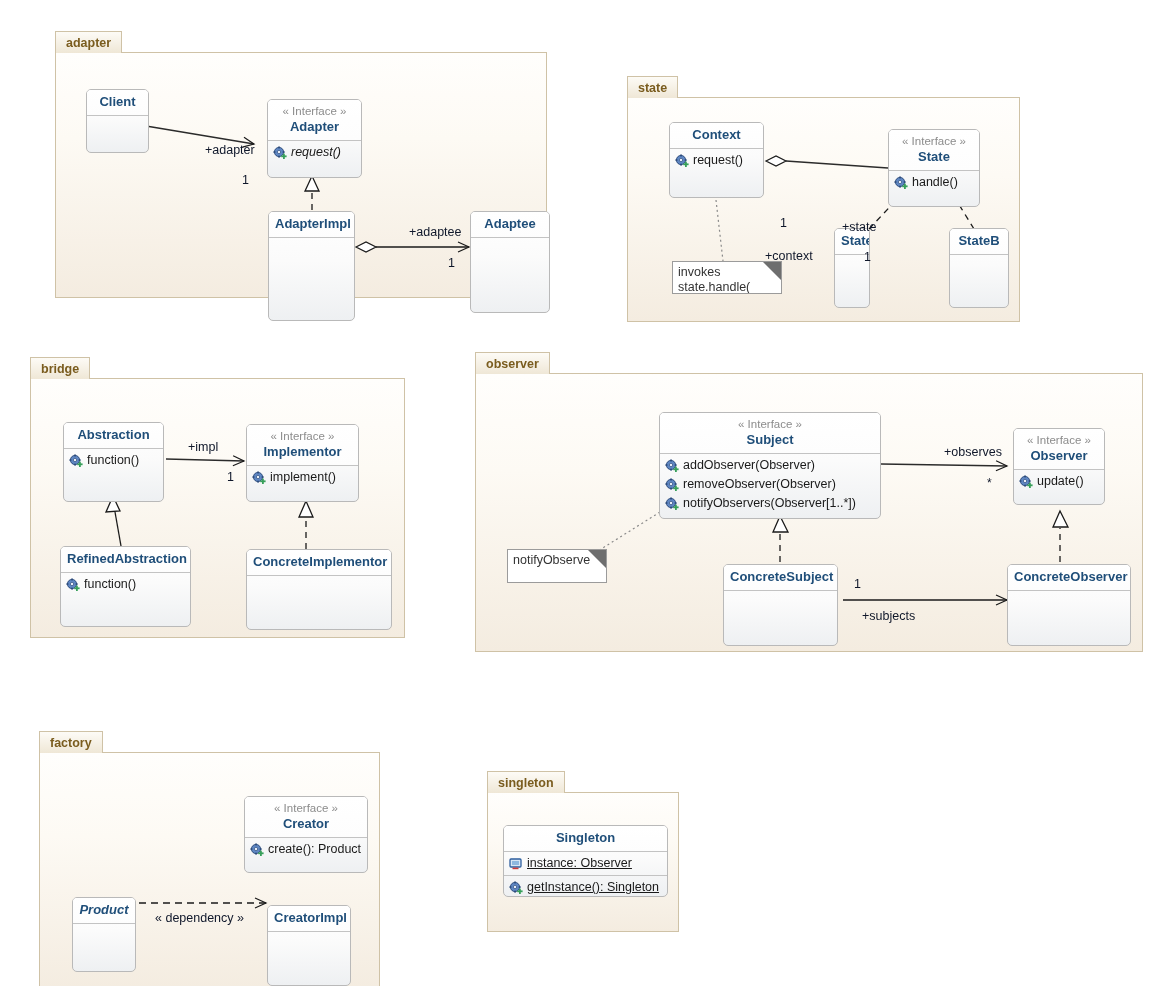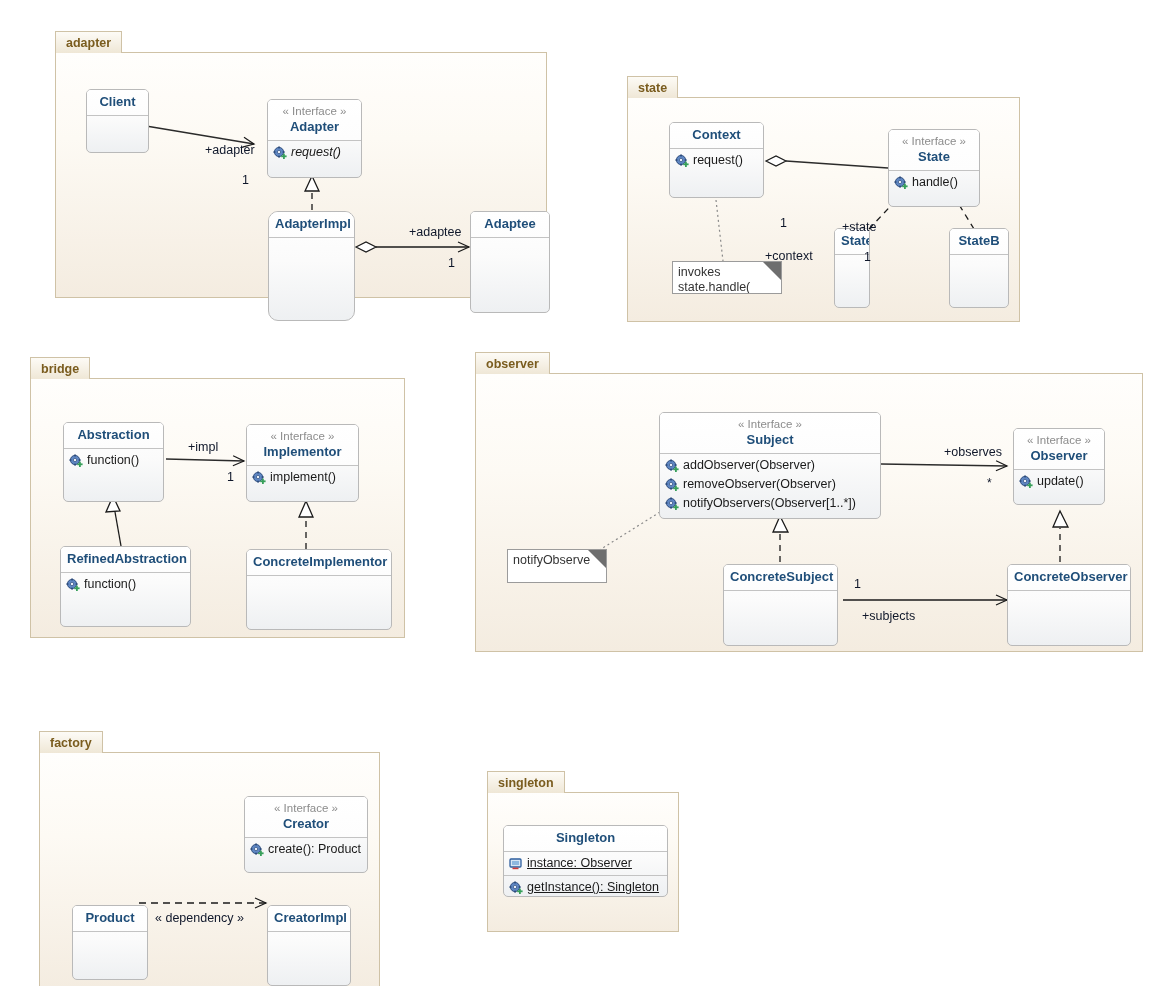--- a/index.html
+++ b/index.html
@@ -270,21 +270,21 @@
             <rect x="9.6" y="5.3" width="2.1" height="1.5" fill="#2e4d7d"></rect>
             <rect x="8.2" y="9.4" width="5.4" height="1.8" fill="#37a05a"></rect>
             <rect x="10" y="7.6" width="1.8" height="5.4" fill="#37a05a"></rect>
           </svg>
         </span>
         <span class="mtxt">request()</span>
       </div>
     </div>
   </div>
 
-  <div class="cls" style="left:213px; top:180px; width:87px; height:110px;border-radius:10px;">
+  <div class="cls" style="left:213px; top:180px; width:87px; height:110px;">
     <div class="cls-head">
       <span class="cname">AdapterImpl</span>
     </div>
     <div class="cls-compart" style="height:83px;"></div>
   </div>
 
   <div class="cls" style="left:415px; top:180px; width:80px; height:102px;">
     <div class="cls-head">
       <span class="cname">Adaptee</span>
     </div>
@@ -589,21 +589,21 @@
     </div>
   </div>
 
   <div class="cls" style="left:228px; top:174px; width:84px; height:81px;">
     <div class="cls-head">
       <span class="cname">CreatorImpl</span>
     </div>
     <div class="cls-compart" style="height:54px;"></div>
   </div>
 
-  <div class="cls" style="left:33px; top:174px; width:76px; height:75px;">
+  <div class="cls" style="left:33px; top:166px; width:64px; height:75px;font-style:italic;">
     <div class="cls-head">
       <span class="cname">Product</span>
     </div>
     <div class="cls-compart" style="height:48px;"></div>
   </div>
 
   <div class="lbl" style="left:116px; top:180px;">« dependency »</div>
 </div>
 
 <div class="pkg" style="left:487px; top:771px; width:192px; height:161px;">

